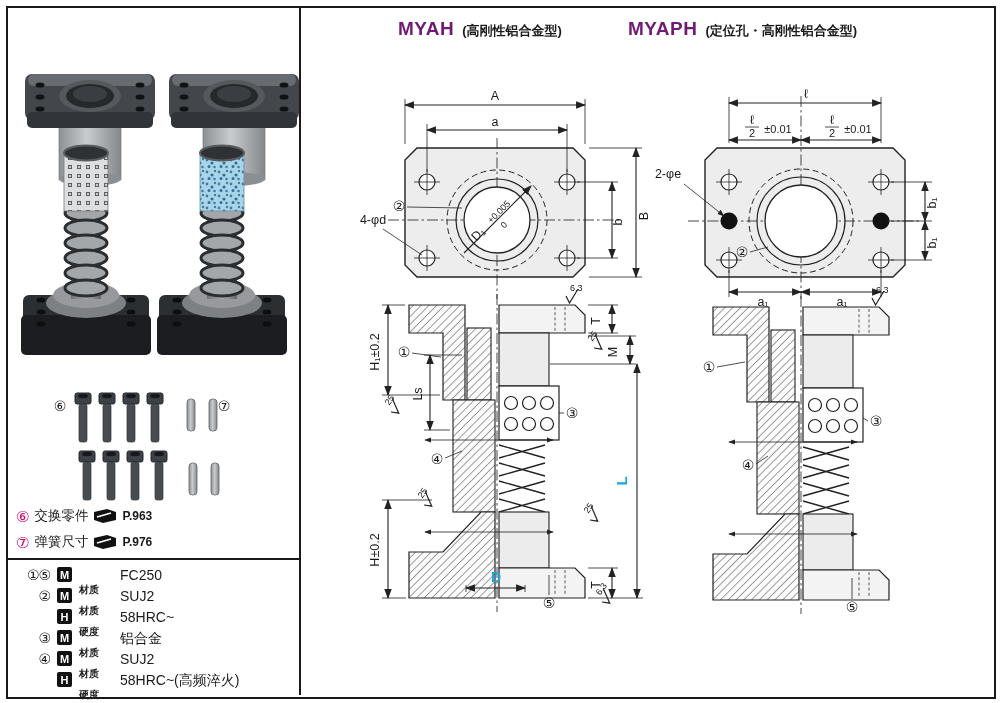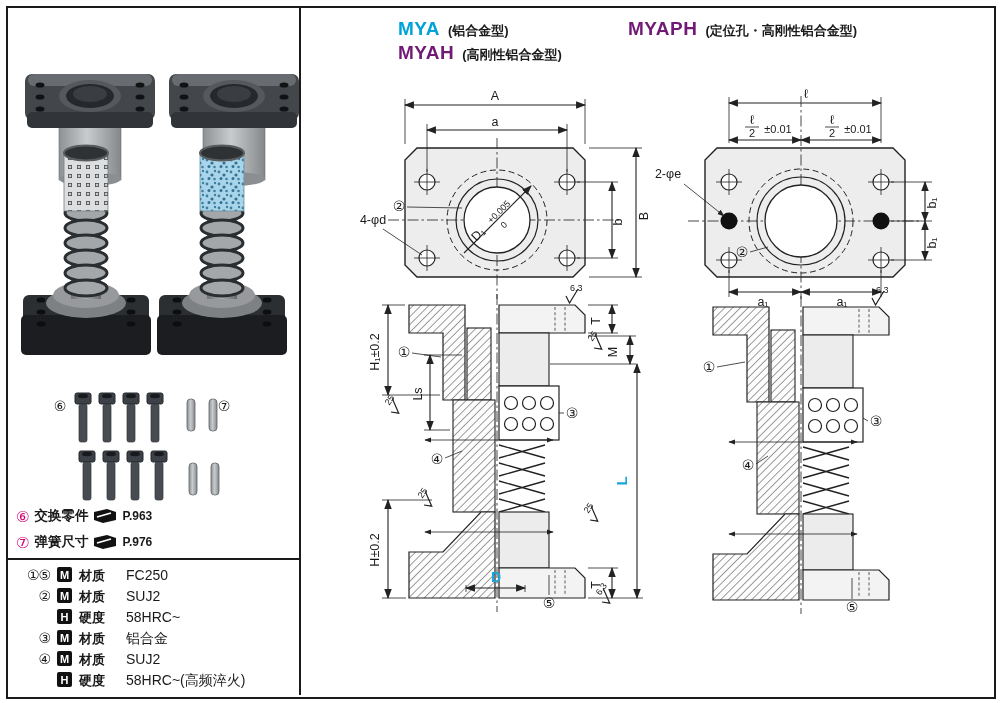--- a/index.html
+++ b/index.html
@@ -14,29 +14,29 @@
   .model-col{display:flex;flex-direction:column;gap:2px;}
   .model-row{display:flex;align-items:baseline;gap:8px;white-space:nowrap;}
   .model-code{font-size:19px;font-weight:bold;letter-spacing:0.5px;}
   .model-desc{font-size:13px;font-weight:600;}
   .cyan{color:#00a3d8;}
   .mag{color:#701a75;}
 
   
   .ref-row{display:flex;align-items:center;gap:5px;height:26px;white-space:nowrap;}
   .ref-num{color:#d4006e;font-size:15px;line-height:1;}
-  .ref-label{font-size:13.5px;font-weight:700;}
+  .ref-label{font-size:13.5px;font-weight:400;}
   .ref-page{font-size:12px;font-weight:600;}
 
   
   .mrow{display:flex;gap:7px;height:21px;white-space:nowrap;}
   .mnums{width:36px;text-align:right;font-size:14px;letter-spacing:-1px;}
   .badge{width:15px;height:15px;background:#111;color:#fff;font-size:11px;font-weight:bold;
          display:flex;align-items:center;justify-content:center;border-radius:2px;}
-  .mprop{font-size:13px;font-weight:600;}
+  .mprop{font-size:10px;font-weight:600;margin-top:16px;}
   .mval{font-size:14px;margin-left:14px;}
 
   
   svg text{font-family:"Liberation Sans","DejaVu Sans",sans-serif;fill:#1a1a1a;}
   .dimtxt{font-size:12.5px;}
   .dimtxt-sm{font-size:11px;}
   .callout{font-size:14px;}
   .sftxt{font-size:9px;}
   .accent-txt{fill:#1aa7dc;font-weight:bold;}
   .ln{stroke:#222;stroke-width:1.1;fill:none;}
@@ -46,24 +46,20 @@
 </style>
 </head>
 <body>
 
 <div class="page">
   <div class="abs frame"></div>
   <div class="abs vdivider"></div>
   <div class="abs hdivider"></div>
 
   <div class="abs model-col" style="left:398px;top:18px;">
-    <div class="model-row">
-      <span class="model-code cyan">MYA</span>
-      <span class="model-desc">(铝合金型)</span>
-    </div>
     <div class="model-row">
       <span class="model-code mag">MYAH</span>
       <span class="model-desc">(高刚性铝合金型)</span>
     </div>
   </div>
   <div class="abs model-col" style="left:628px;top:18px;">
     <div class="model-row">
       <span class="model-code mag">MYAPH</span>
       <span class="model-desc">(定位孔・高刚性铝合金型)</span>
     </div>

